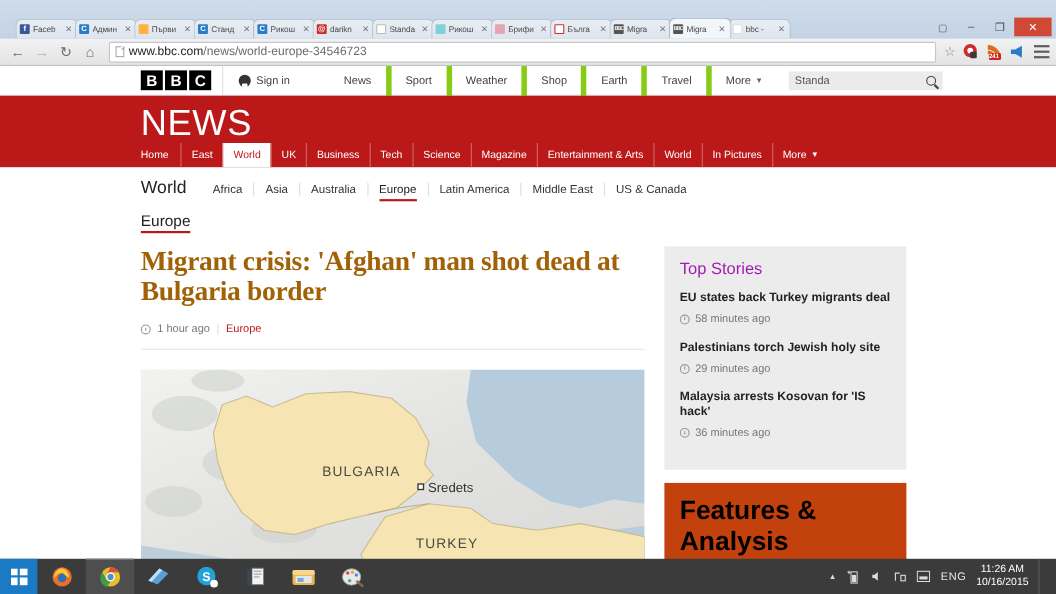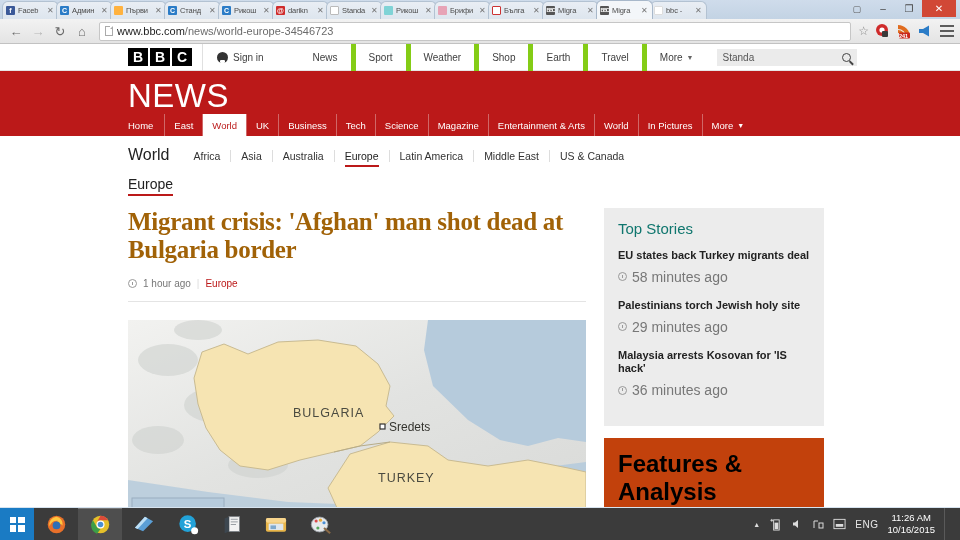--- a/index.html
+++ b/index.html
@@ -8,24 +8,24 @@
     overflow: hidden;
     background: #ffffff;
     font-family: "Liberation Sans", sans-serif;
   }
 
   
   .browser { width: 960px; height: 508px; background:#d6e3ef; position:relative; }
 
   
   .tabstrip {
-    height: 19px;
+    height: 35px;
     background: linear-gradient(#cfdceb, #c3d3e4);
     display:flex; align-items:flex-end;
-    padding-left: 2px;
+    padding-left: 14px;
     position: relative;
   }
   .tab {
     height: 18px;
     width: 57px;
     background: linear-gradient(#e9eef4,#dde5ee);
     border: 1px solid #b3c2d2;
     border-bottom: none;
     border-radius: 6px 6px 0 0;
     display:flex; align-items:center;
@@ -180,24 +180,24 @@
   .clock:after{content:"";position:absolute;left:3.2px;top:1.5px;width:1px;height:3px;background:#999;}
   .byline .ago { color:#777; }
   .byline .sep { color:#ddd; }
   .byline .sect { color:#bb1919; }
   .hr { border-top:1px solid #e4e4e4; margin-top:12px; }
 
   .mapwrap { margin-top:18px; width:458px; height:190px; position:relative; overflow:hidden; background:#f0f0f0; }
 
   .sidebar { width:220px; }
   .panel { background:#ececec; padding:12px 14px 14px 14px; }
-  .panel h2 { font-size:15px; font-weight:400; color:#0f766e; margin-bottom:12px; }
+  .panel h2 { font-size:15px; font-weight:400; color:#a21caf; margin-bottom:12px; }
   .story { margin-bottom:14px; }
   .story .t { font-size:11px; font-weight:bold; color:#222; line-height:1.25; }
-  .story .m { display:flex; align-items:center; gap:5px; margin-top:6px; font-size:14px; color:#777; }
+  .story .m { display:flex; align-items:center; gap:5px; margin-top:6px; font-size:10px; color:#777; }
   .panel2 { background:#c2410c; padding:12px 14px 0 14px; margin-top:12px; }
   .feat-img { width:192px; height:36px; overflow:hidden; position:relative; margin-top:10px; background:#9aa3a8; }
 
   
   .taskbar { height:32px; background:#3b3b3b; display:flex; align-items:center; position:relative; }
   .startbtn { width:34px; height:32px; background:#1a7bc4; display:flex; align-items:center; justify-content:center; }
   .winlogo { width:15px; height:15px; display:grid; grid-template-columns:1fr 1fr; grid-template-rows:1fr 1fr; gap:1.5px; }
   .winlogo i { background:#fff; display:block; }
   .tbicon { width:44px; height:32px; display:flex; align-items:center; justify-content:center; position:relative; }
   .tbicon.active { background:#4e4e4e; border-top:1px solid #777; }

